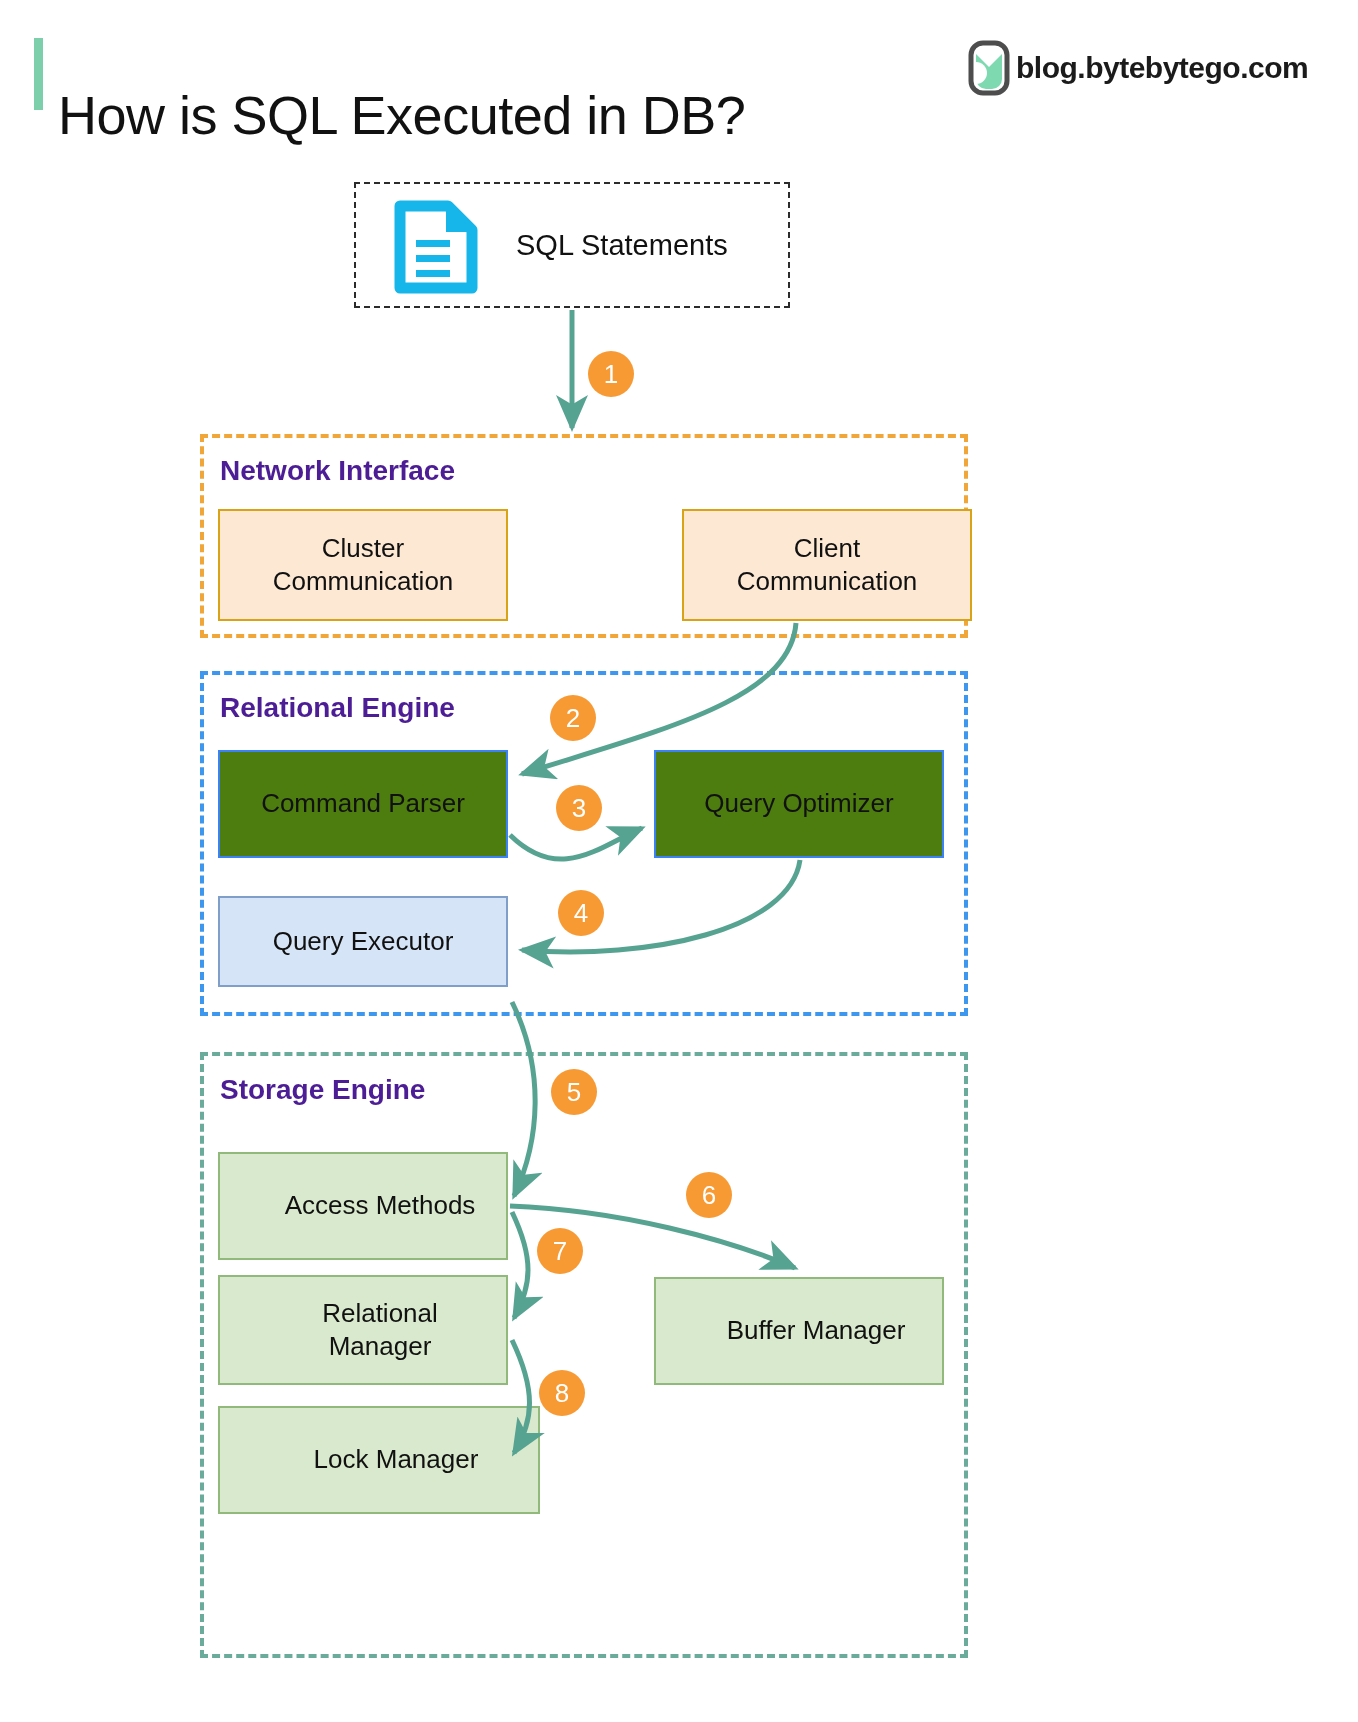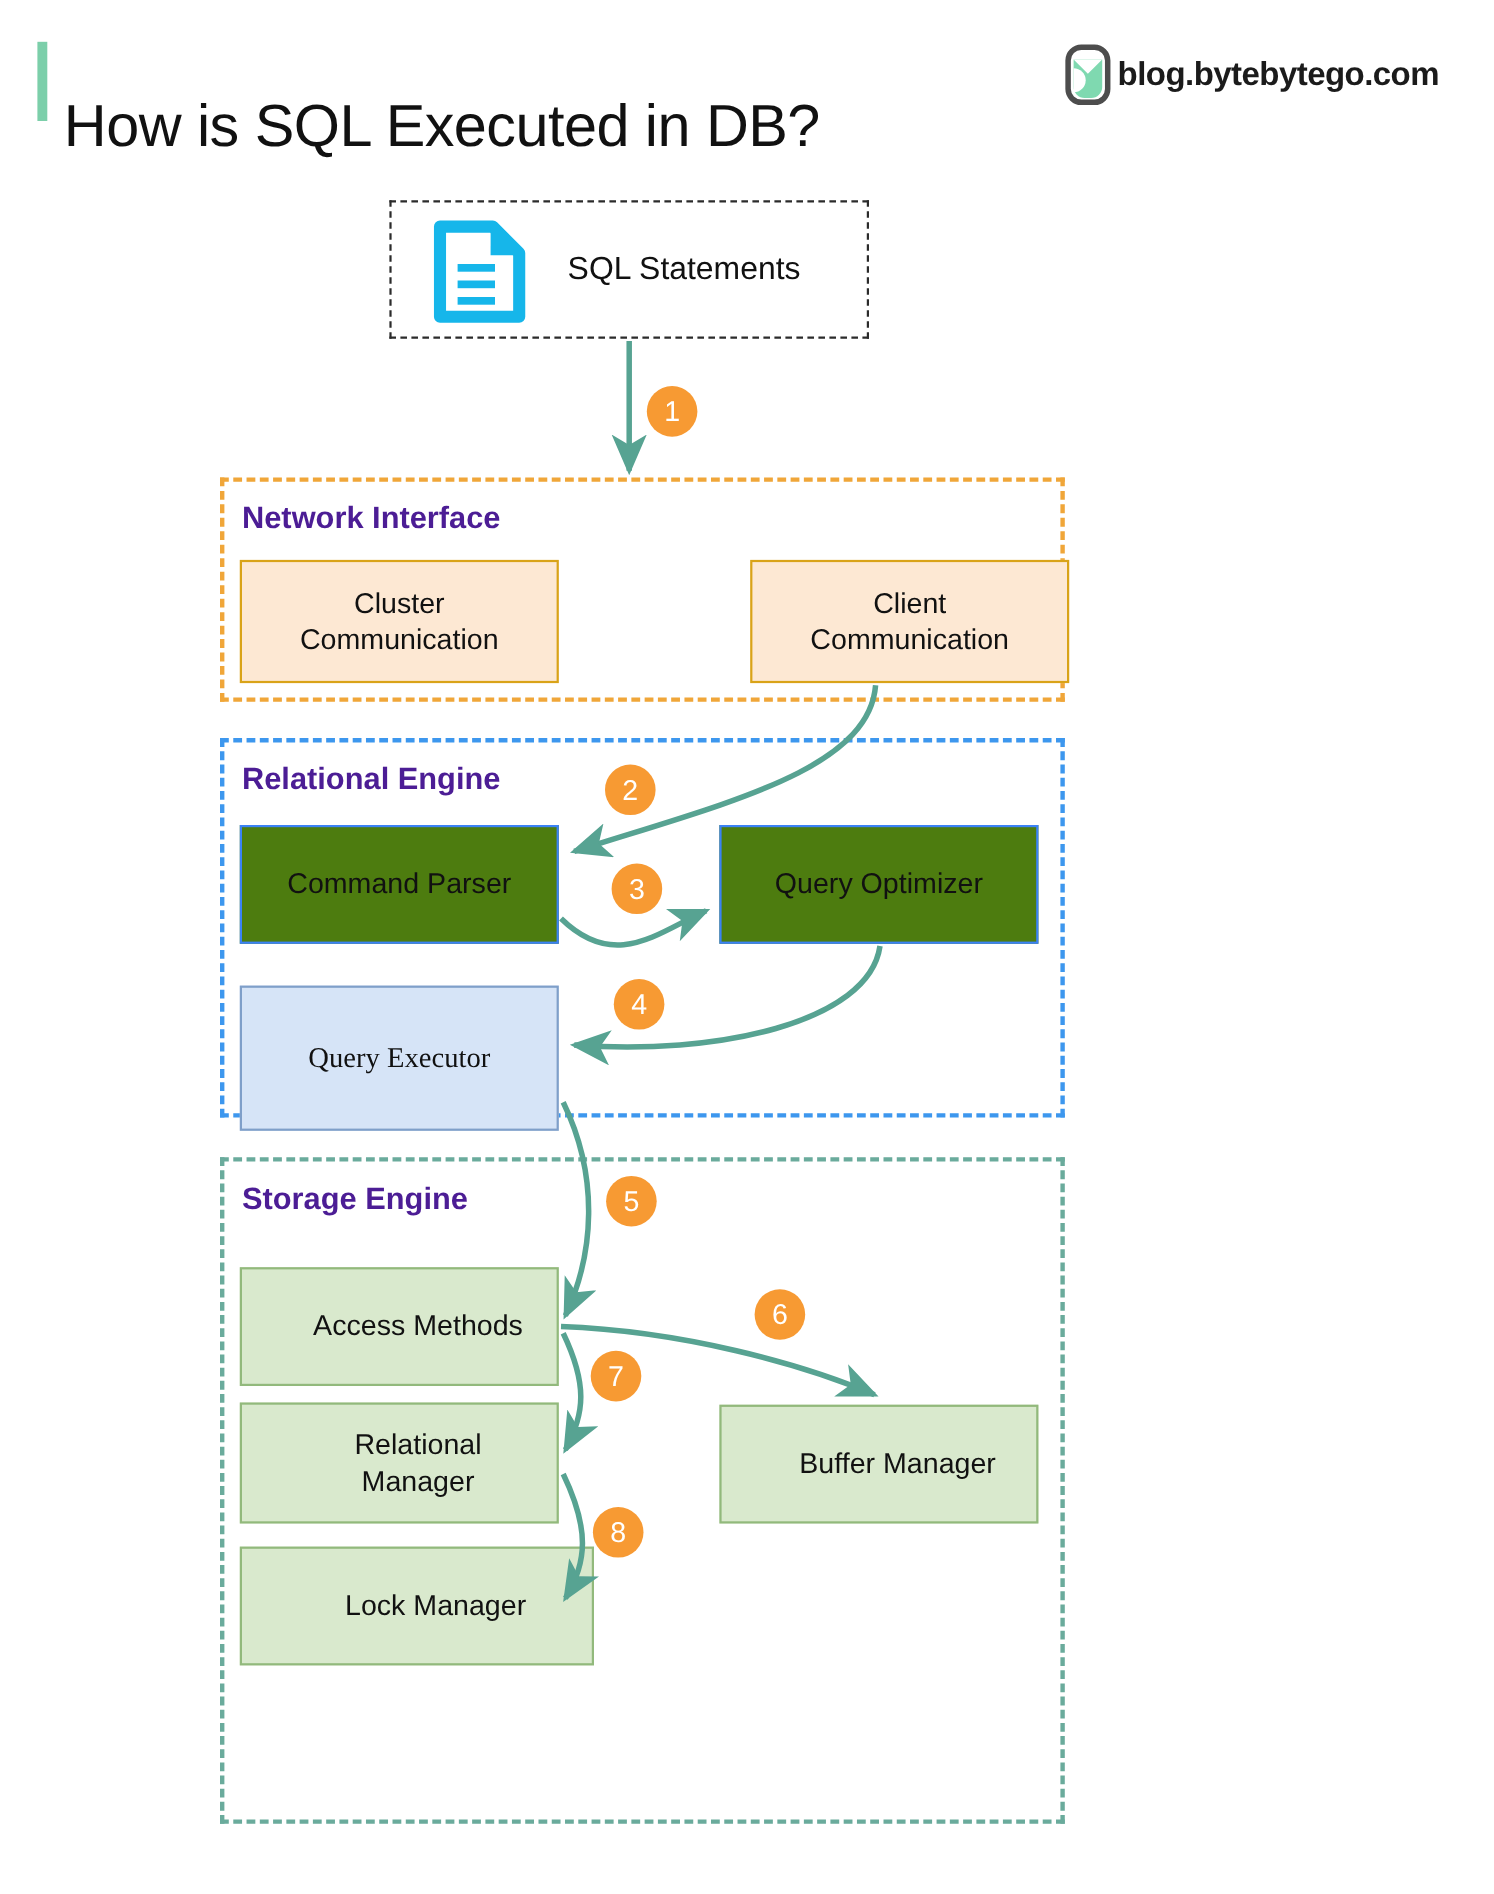--- a/index.html
+++ b/index.html
@@ -185,21 +185,21 @@
     <span>Communication</span>
   </div>
 
   <div class="group grp-relational" style="left:200px; top:671px; width:768px; height:345px;"></div>
   <div class="group-label" style="left:220px; top:692px;">Relational Engine</div>
 
   <div class="node node-purple" style="left:218px; top:750px; width:290px; height:108px;">Command Parser</div>
 
   <div class="node node-purple" style="left:654px; top:750px; width:290px; height:108px;">Query Optimizer</div>
 
-  <div class="node node-blue" style="left:218px; top:896px; width:290px; height:132px;font-family:Liberation Serif, serif;">Query Executor</div>
+  <div class="node node-blue" style="left:218px; top:896px; width:290px; height:91px;">Query Executor</div>
 
   <div class="group grp-storage" style="left:200px; top:1052px; width:768px; height:606px;"></div>
   <div class="group-label" style="left:220px; top:1074px;">Storage Engine</div>
 
   <div class="node node-green" style="left:218px; top:1152px; width:290px; height:108px;">Access Methods</div>
 
   <div class="node node-green" style="left:218px; top:1275px; width:290px; height:110px; flex-direction:column;">
     <span>Relational</span>
     <span>Manager</span>
   </div>

